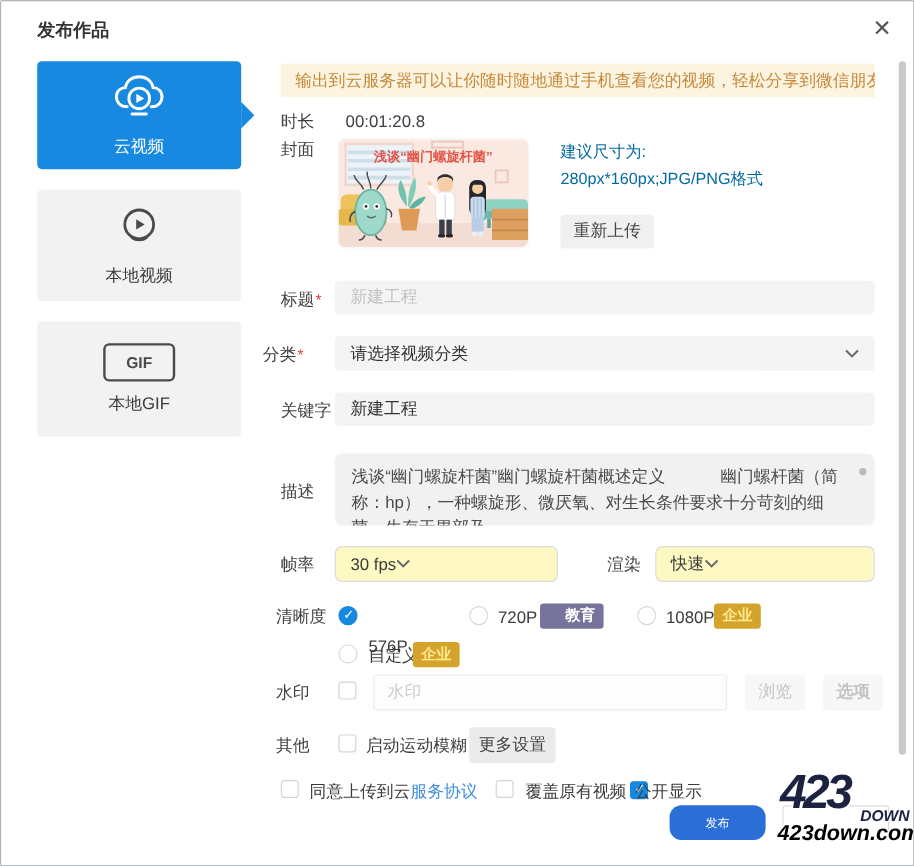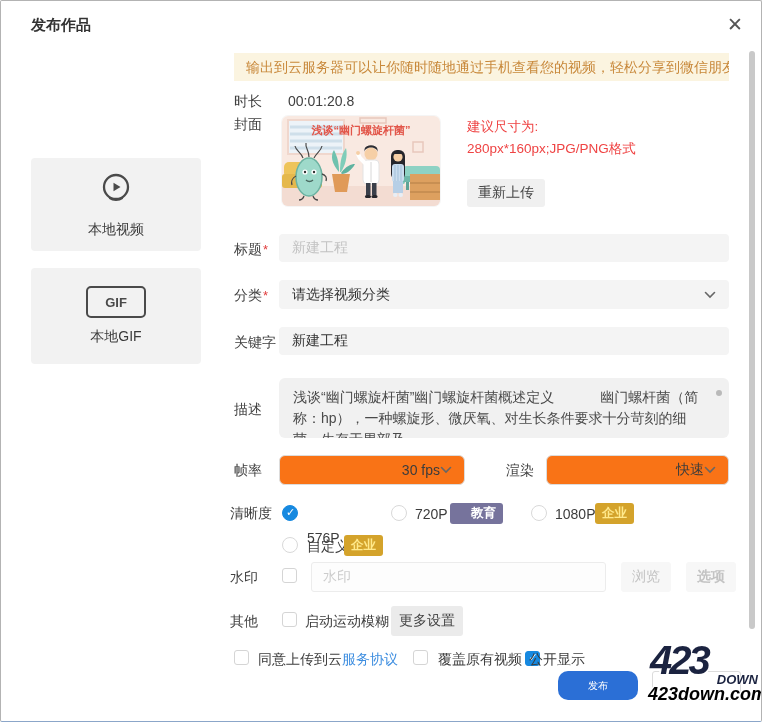--- a/index.html
+++ b/index.html
@@ -25,28 +25,28 @@
                border-left:11px solid #1789e0;}
 
   
   .banner{ left:233px; top:52px; width:495px; height:28px; background:#fbf4e0;
            color:#c8883a; font-size:14px; line-height:28px; padding-left:12px; overflow:hidden; white-space:nowrap;}
 
   
   .field{ background:#f4f4f4; border-radius:4px; font-size:14px; color:#333;
           display:flex; align-items:center; padding:0 13px;}
   .placeholder{ color:#c2c2c2;}
-  .select{ background:#f97316; border:1px solid #dcdcdc; border-radius:6px;
-           display:flex; align-items:center; justify-content:flex-end;
+  .select{ background:#fef9c3; border:1px solid #dcdcdc; border-radius:6px;
+           display:flex; align-items:center; justify-content:flex-start;
            padding:0 12px; font-size:14px; color:#3c3c3c; cursor:pointer;}
   .chev svg{ display:block;}
 
   .thumb{ left:281px; top:115px; width:158px; height:90px; border-radius:6px; overflow:hidden;
           box-shadow:0 0 0 1px rgba(0,0,0,0.04);}
-  .hint{ font-size:13.5px; color:#ef4444;}
+  .hint{ font-size:13.5px; color:#0369a1;}
   .btn-gray{ background:#f0f0f0; border:none; border-radius:3px; font-size:14px; color:#444;
              display:flex; align-items:center; justify-content:center; cursor:pointer;
              font-family:inherit;}
   .btn-disabled{ background:#f7f7f7; color:#c3c3c3;}
   .descbox{ left:278px; top:377px; width:450px; height:60px; background:#f1f1f1; border-radius:6px;
             font-size:14px; color:#4a4a4a; line-height:21px; padding:9px 22px 0 14px; overflow:hidden;}
   .desc-dot{ position:absolute; right:7px; top:12px; width:6px; height:6px; border-radius:3px; background:#b9b9b9;}
 
   
   .radio{ width:16px; height:16px; border-radius:50%; border:1px solid #d9d9d9; background:#fff; display:inline-block;}
@@ -82,20 +82,32 @@
 </style>
 </head>
 <body>
 
 <div class="dialog">
 
   <div class="abs dlg-title">发布作品</div>
   <div class="abs close-x">✕</div>
 
   
+  <div class="abs side-item sel" style="top:50px; height:90px;">
+    <span>
+      <svg width="44" height="40" viewBox="0 0 44 40" fill="none">
+        <path d="M12 28 C6 28 3 24 3 19.5 C3 15 6.5 12 10.5 12 C11.5 6.5 16 3 22 3 C28 3 32.5 6.5 33.5 12 C37.5 12 41 15 41 19.5 C41 24 38 28 32 28" stroke="#fff" stroke-width="2.4" stroke-linecap="round"></path>
+        <circle cx="22" cy="21" r="8.6" stroke="#fff" stroke-width="2.4"></circle>
+        <path d="M19.6 17.2 L26.2 21 L19.6 24.8 Z" fill="#fff"></path>
+        <path d="M16 34 L28 34" stroke="#fff" stroke-width="2.4" stroke-linecap="round"></path>
+      </svg>
+    </span>
+    <span>云视频</span>
+    <span class="side-arrow"></span>
+  </div>
 
   <div class="abs side-item" style="top:157px; height:93px;">
     <span>
       <svg width="38" height="38" viewBox="0 0 38 38" fill="none">
         <circle cx="19" cy="17" r="12" stroke="#4a4a4a" stroke-width="2.3"></circle>
         <path d="M16.5 12.8 L23.5 17 L16.5 21.2 Z" fill="#4a4a4a"></path>
         <path d="M13 28 C16 30.5 22 30.5 25 28" stroke="#4a4a4a" stroke-width="2.3" stroke-linecap="round"></path>
       </svg>
     </span>
     <span>本地视频</span>
@@ -191,21 +203,21 @@
 
   
   <div class="abs lbl" style="left:233px; top:240px;">
     <span>标题</span><span class="req">*</span>
   </div>
   <div class="abs field" style="left:278px; top:233px; width:450px; height:28px;">
     <span class="placeholder">新建工程</span>
   </div>
 
   
-  <div class="abs lbl" style="left:233px; top:286px;">
+  <div class="abs lbl" style="left:218px; top:286px;">
     <span>分类</span><span class="req">*</span>
   </div>
   <div class="abs field" style="left:278px; top:279px; width:450px; height:29px;">
     <span style="flex:1;">请选择视频分类</span>
     <span class="chev">
       <svg width="12" height="8" viewBox="0 0 12 8">
           <path d="M1.5 1.5 L6 6 L10.5 1.5" stroke="#666" stroke-width="1.6" fill="none" stroke-linecap="round"></path>
         </svg>
     </span>
   </div>

